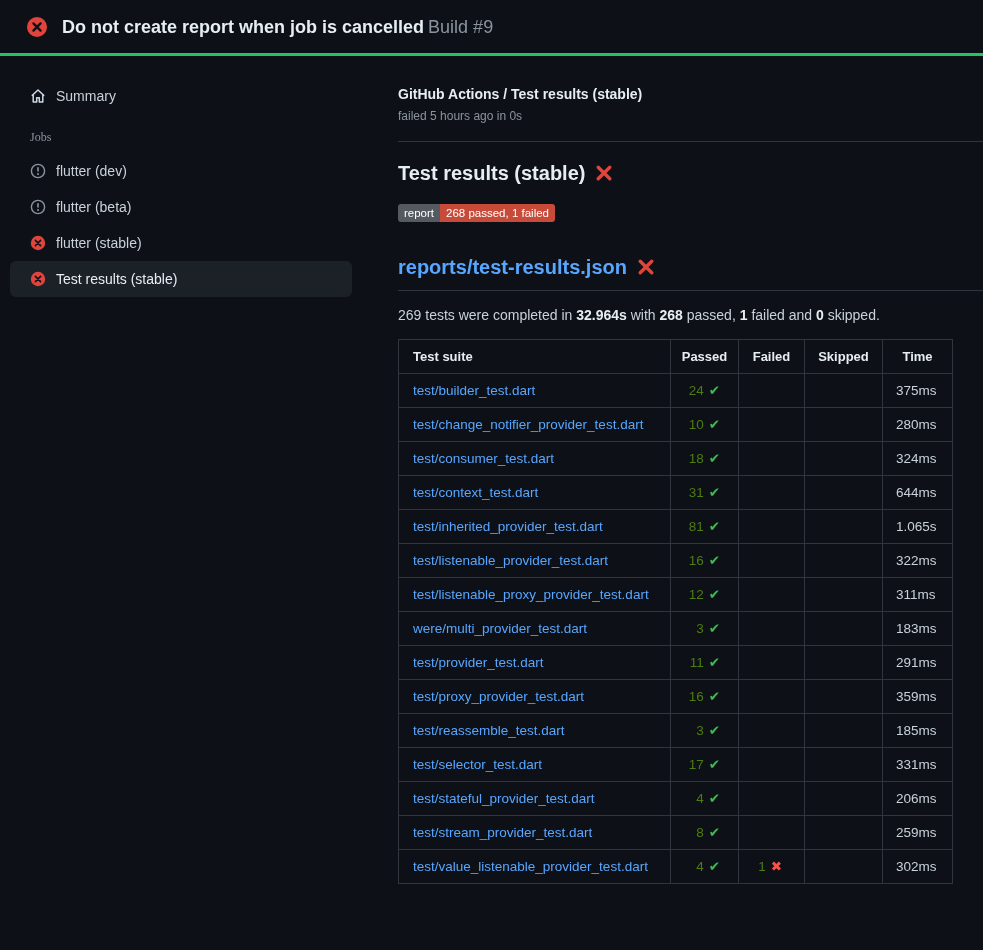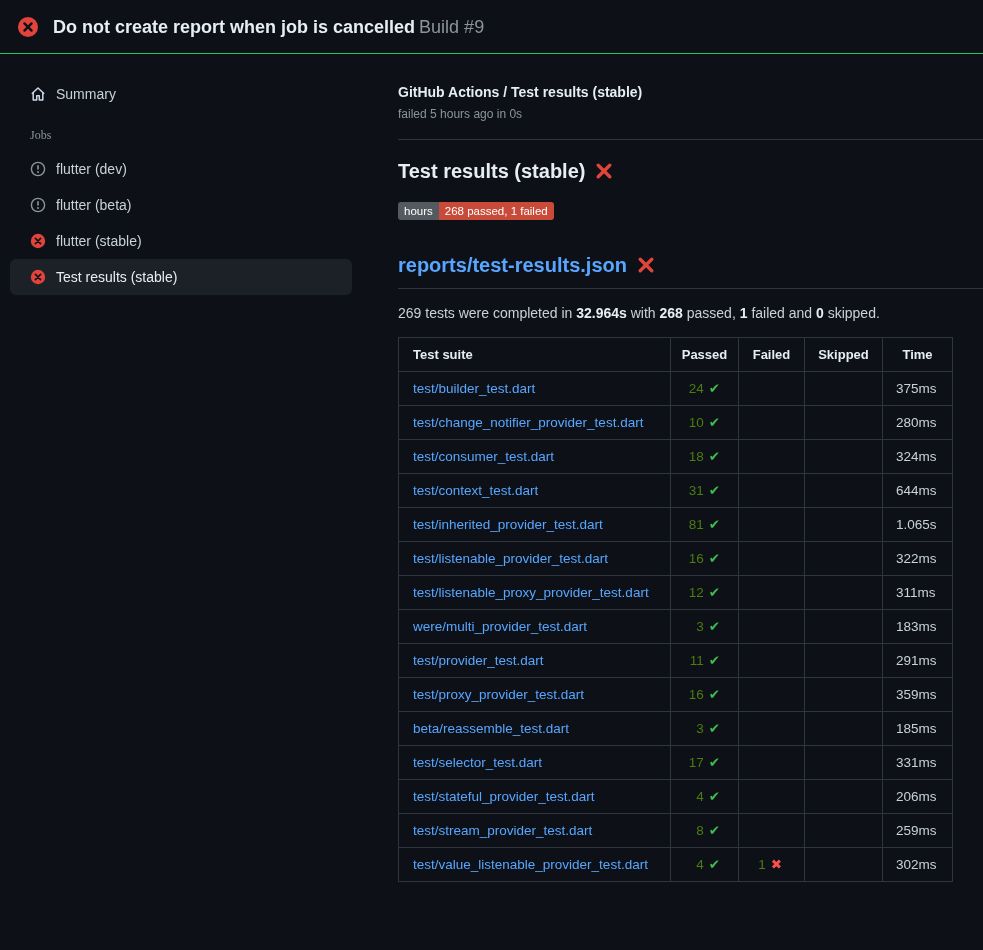--- a/index.html
+++ b/index.html
@@ -10,22 +10,22 @@
     color: #c9d1d9;
     font-family: "Liberation Sans", "DejaVu Sans", sans-serif;
     font-size: 14px;
     overflow: hidden;
   }
   a { color:#58a6ff; text-decoration:none; }
 
   
   .topbar {
     display:flex; align-items:center; gap:14px;
-    padding: 16px 24px 15px 17px;
-    border-bottom: 1px solid #22c55e;
+    padding: 16px 24px 15px 26px;
+    border-bottom: 3px solid #22c55e;
   }
   .topbar h1 { margin:0; font-size:18px; font-weight:700; color:#e6edf3; line-height:22px; }
   .topbar .build { color:#8b949e; font-weight:400; margin-left:4px; }
 
   
   .layout { display:flex; align-items:flex-start; }
 
   
   .sidebar { width:370px; flex:0 0 370px; padding: 22px 18px 0 10px; }
   .side-item {
@@ -158,21 +158,21 @@
     <h2 class="section-title" data-interactable="false">
       <span data-interactable="false">Test results (stable)</span>
       <span class="x-glyph" data-interactable="false">
         <svg width="18" height="18" viewBox="0 0 18 18">
           <path d="M3.2 3.2 L14.8 14.8 M14.8 3.2 L3.2 14.8" stroke="#e0443a" stroke-width="3.4" stroke-linecap="round"></path>
         </svg>
       </span>
     </h2>
 
     <div class="badge" data-interactable="false">
-      <span class="badge-left" data-interactable="false">hours</span>
+      <span class="badge-left" data-interactable="false">report</span>
       <span class="badge-right" data-interactable="false">268 passed, 1 failed</span>
     </div>
 
     <h2 class="report-title" data-interactable="false">
       <a href="#" data-interactable="true">reports/test-results.json</a>
       <span class="x-glyph" data-interactable="false">
         <svg width="18" height="18" viewBox="0 0 18 18">
           <path d="M3.2 3.2 L14.8 14.8 M14.8 3.2 L3.2 14.8" stroke="#e0443a" stroke-width="3.4" stroke-linecap="round"></path>
         </svg>
       </span>
@@ -273,21 +273,21 @@
 
   <tr data-interactable="false">
     <td class="suite" data-interactable="false"><a href="#" data-interactable="true">test/proxy_provider_test.dart</a></td>
     <td class="passed" data-interactable="false"><span class="num">16</span><span class="mark check" data-interactable="false">✔</span></td>
     <td class="failed" data-interactable="false"></td>
     <td class="skipped" data-interactable="false"></td>
     <td class="time" data-interactable="false">359ms</td>
   </tr>
 
   <tr data-interactable="false">
-    <td class="suite" data-interactable="false"><a href="#" data-interactable="true">beta/reassemble_test.dart</a></td>
+    <td class="suite" data-interactable="false"><a href="#" data-interactable="true">test/reassemble_test.dart</a></td>
     <td class="passed" data-interactable="false"><span class="num">3</span><span class="mark check" data-interactable="false">✔</span></td>
     <td class="failed" data-interactable="false"></td>
     <td class="skipped" data-interactable="false"></td>
     <td class="time" data-interactable="false">185ms</td>
   </tr>
 
   <tr data-interactable="false">
     <td class="suite" data-interactable="false"><a href="#" data-interactable="true">test/selector_test.dart</a></td>
     <td class="passed" data-interactable="false"><span class="num">17</span><span class="mark check" data-interactable="false">✔</span></td>
     <td class="failed" data-interactable="false"></td>

